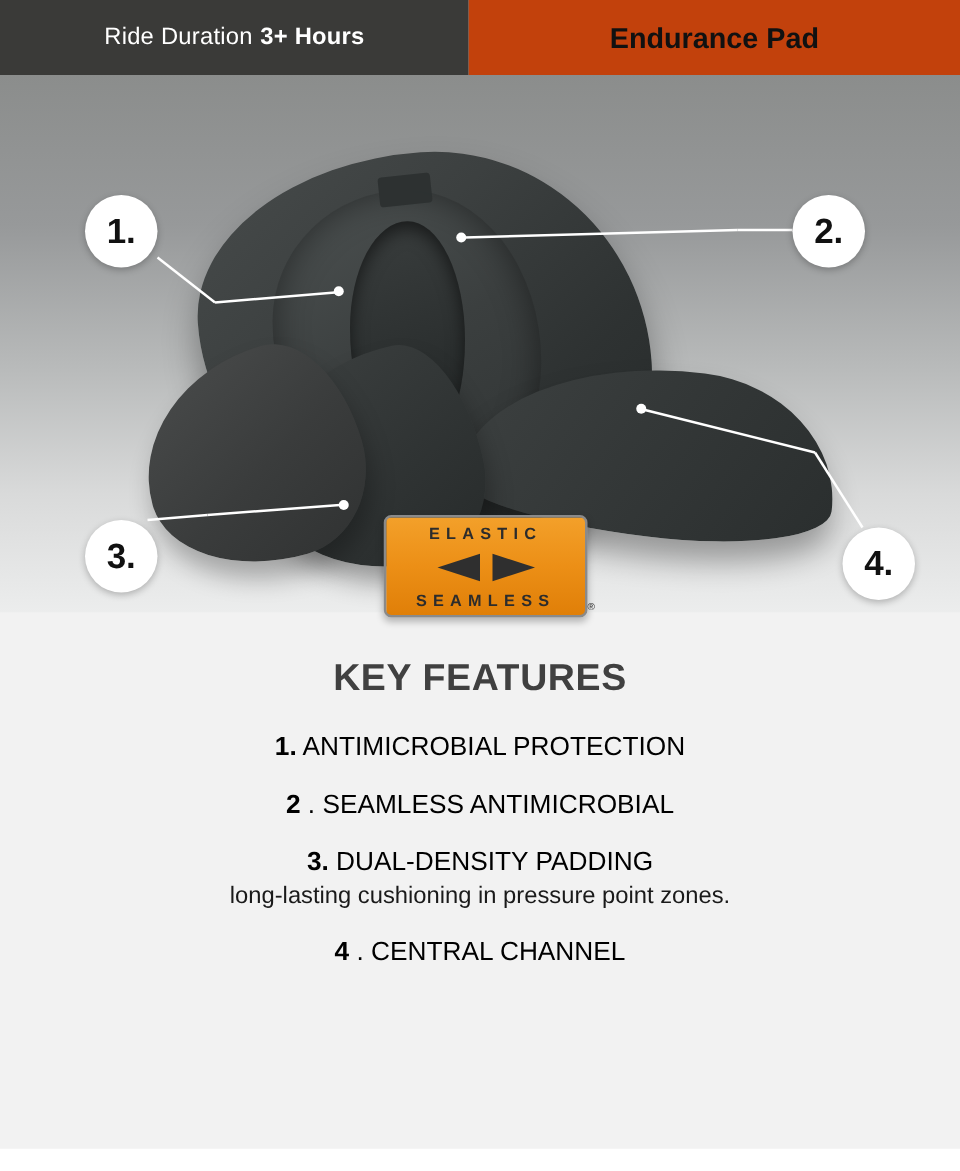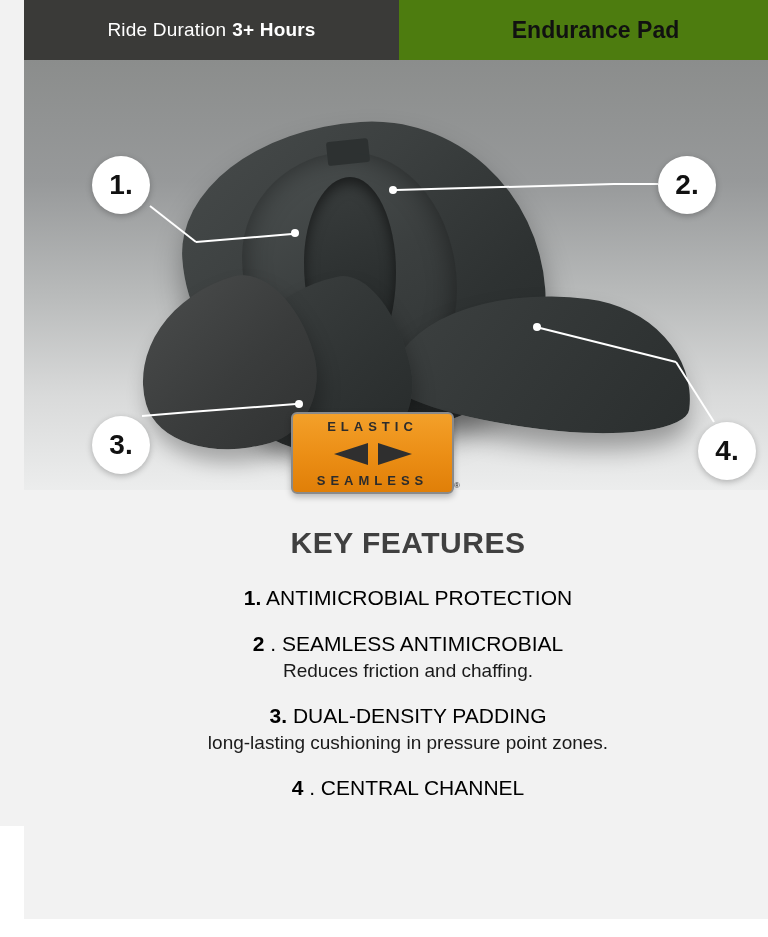--- a/index.html
+++ b/index.html
@@ -8,21 +8,20 @@
     height: 937px;
     font-family: "Liberation Sans", sans-serif;
     background: #ffffff;
     overflow: hidden;
   }
   .page {
     position: relative;
     width: 768px;
     height: 826px;
     background: #f2f2f2;
-    padding-left: 24px;
   }
 
   
   .header {
     display: flex;
     width: 768px;
     height: 60px;
   }
   .header-left {
     width: 375px;
@@ -30,21 +29,21 @@
     color: #ffffff;
     display: flex;
     align-items: center;
     justify-content: center;
     font-size: 19px;
     letter-spacing: 0.2px;
   }
   .header-left .bold { font-weight: bold; margin-left: 6px; }
   .header-right {
     width: 393px;
-    background: #4d7c0f;
+    background: #c2410c;
     color: #111111;
     display: flex;
     align-items: center;
     justify-content: center;
     font-size: 23px;
     font-weight: bold;
   }
 
   
   .hero {
@@ -160,21 +159,21 @@
   .c3 { left: 68px;  top: 356px; }
   .c4 { left: 674px; top: 362px; }
 
   .leader { position: absolute; z-index: 4; }
   .leader line { stroke: #ffffff; stroke-width: 2; }
   .leader circle { fill: #ffffff; }
 
   
   .ei-logo {
     position: absolute;
-    left: 291px;
+    left: 307px;
     top: 412px;
     width: 163px;
     height: 82px;
     background: linear-gradient(to bottom, #f3a02a 0%, #ec8f16 50%, #e07f08 100%);
     border: 2px solid #8a8a8a;
     border-radius: 6px;
     z-index: 6;
     display: flex;
     flex-direction: column;
     align-items: center;
@@ -317,21 +316,20 @@
         <span class="num">1.</span>
         <span>ANTIMICROBIAL PROTECTION</span>
       </div>
     </div>
 
     <div class="feature">
       <div class="feature-head">
         <span class="num">2</span>
         <span>. SEAMLESS ANTIMICROBIAL</span>
       </div>
-      <div class="feature-desc">Reduces friction and chaffing.</div>
     </div>
 
     <div class="feature">
       <div class="feature-head">
         <span class="num">3.</span>
         <span>DUAL-DENSITY PADDING</span>
       </div>
       <div class="feature-desc">long-lasting cushioning in pressure point zones.</div>
     </div>
 

